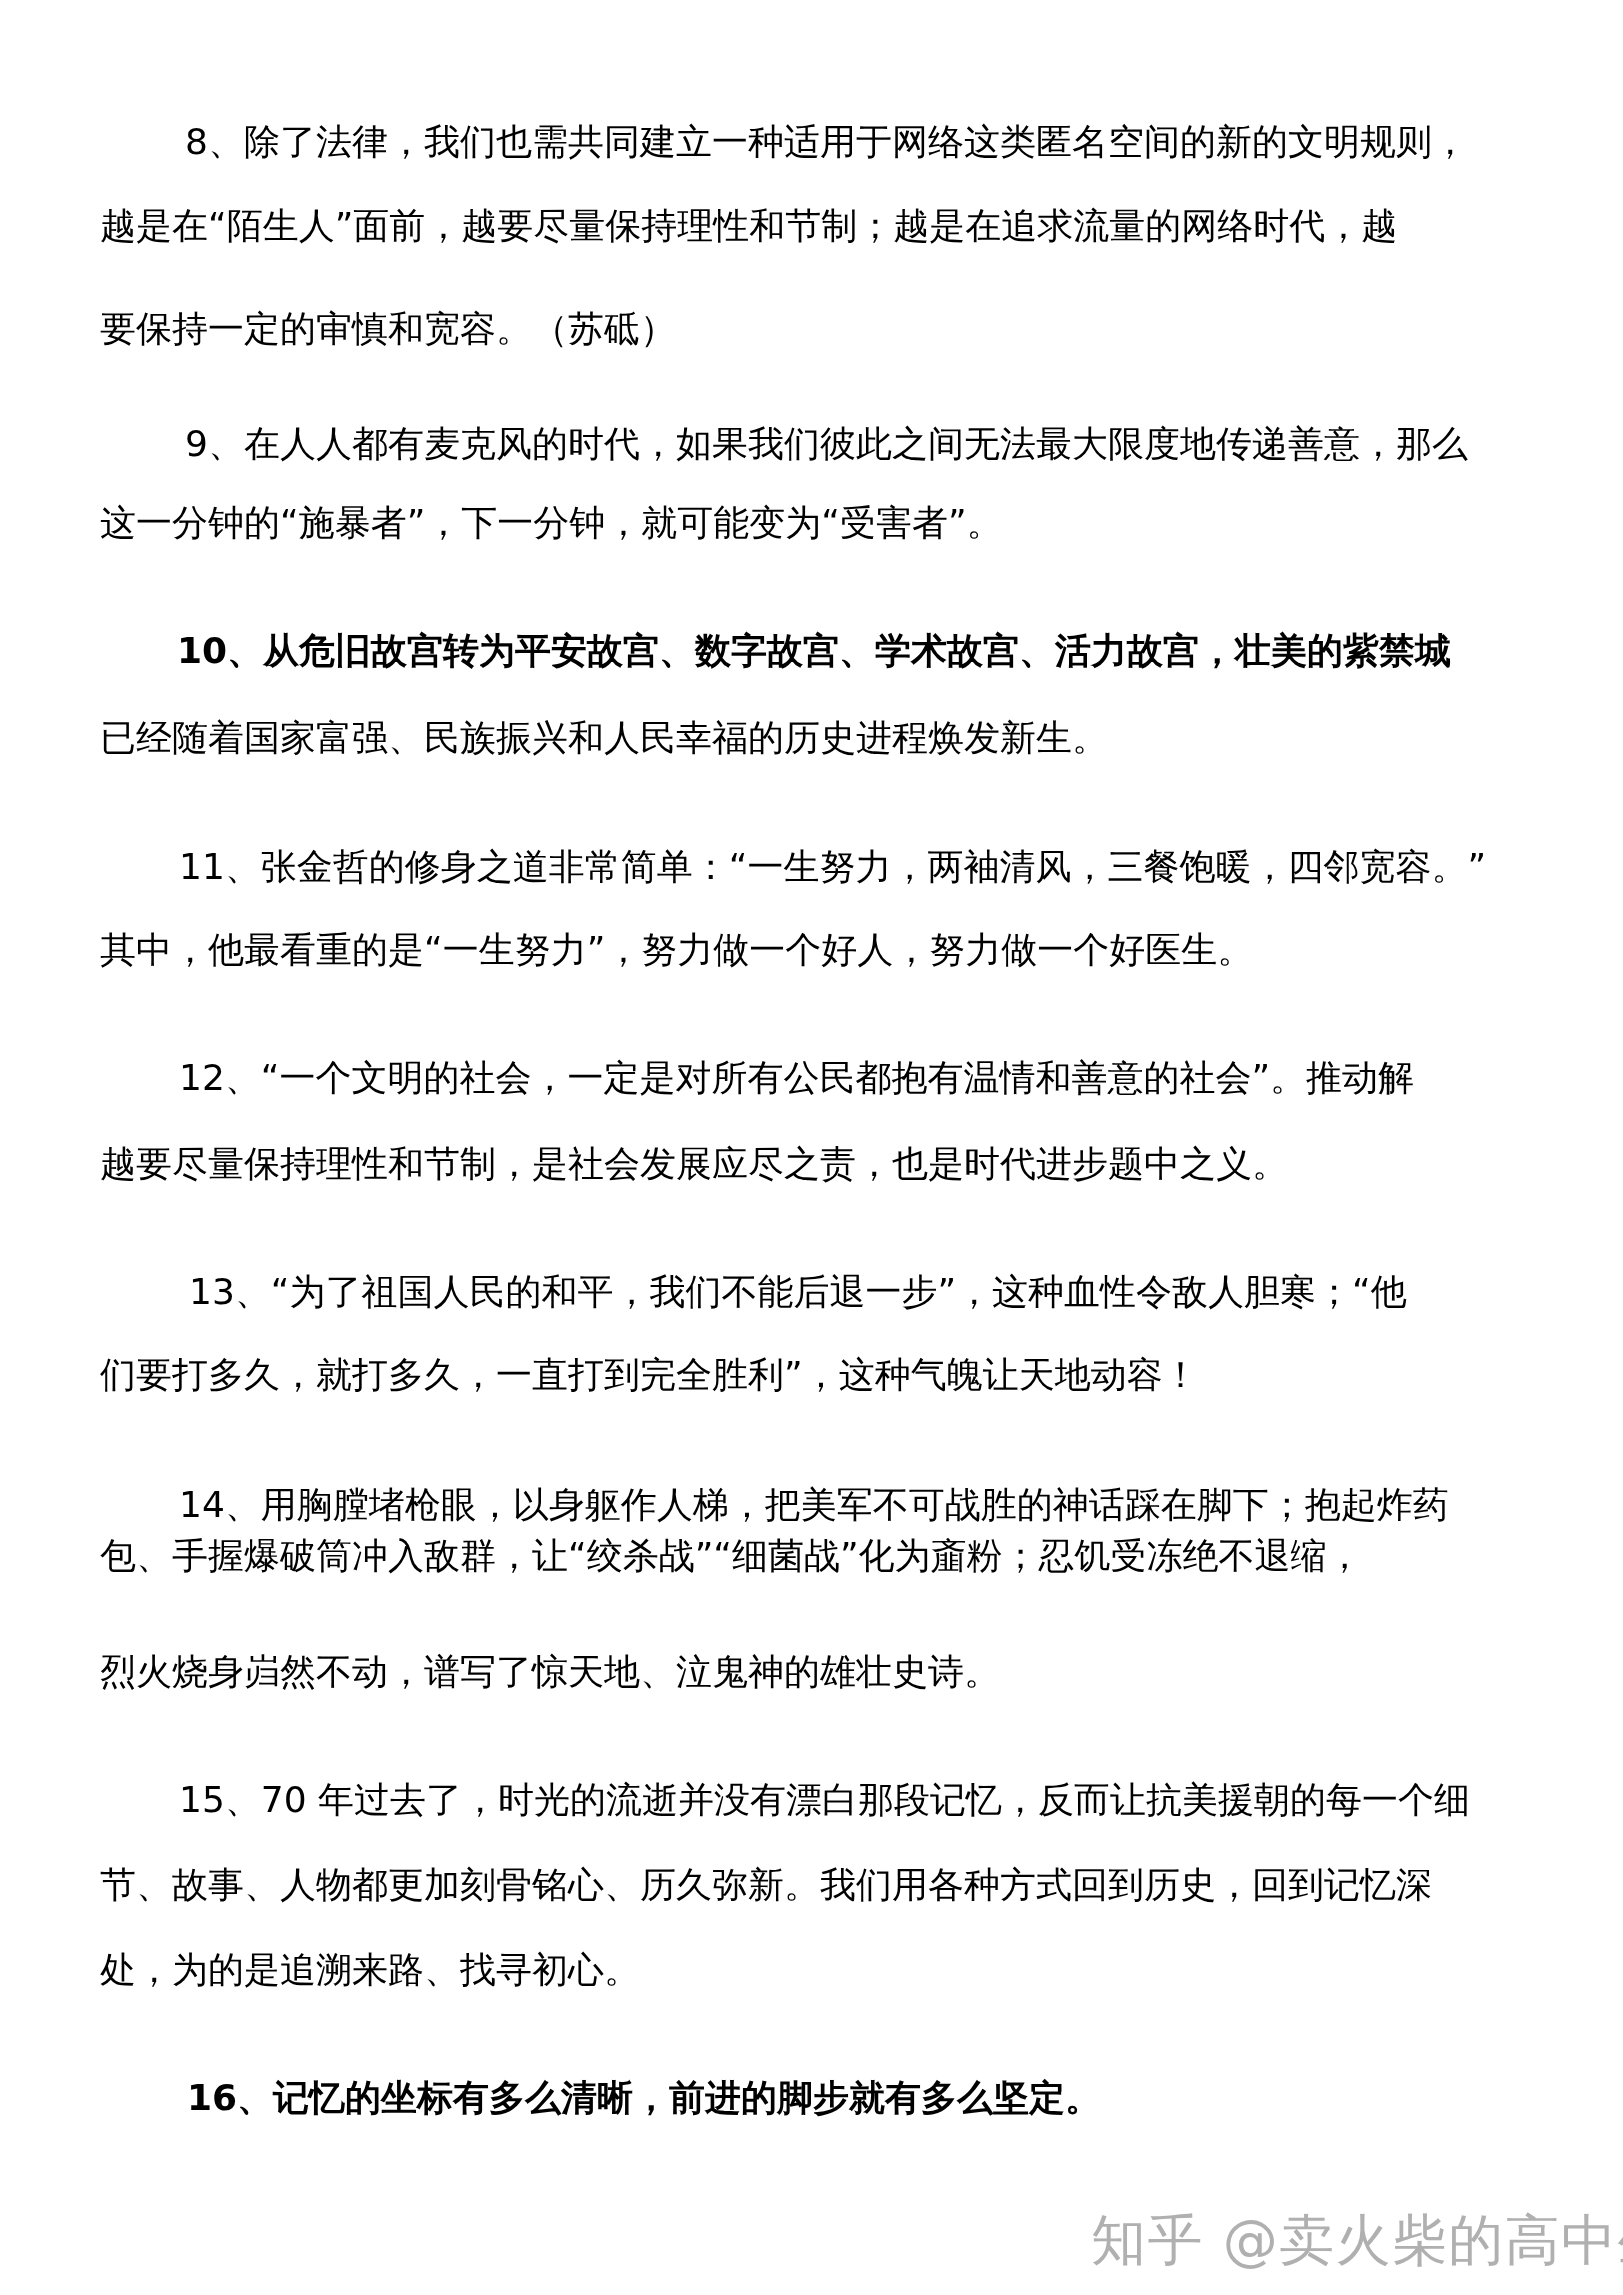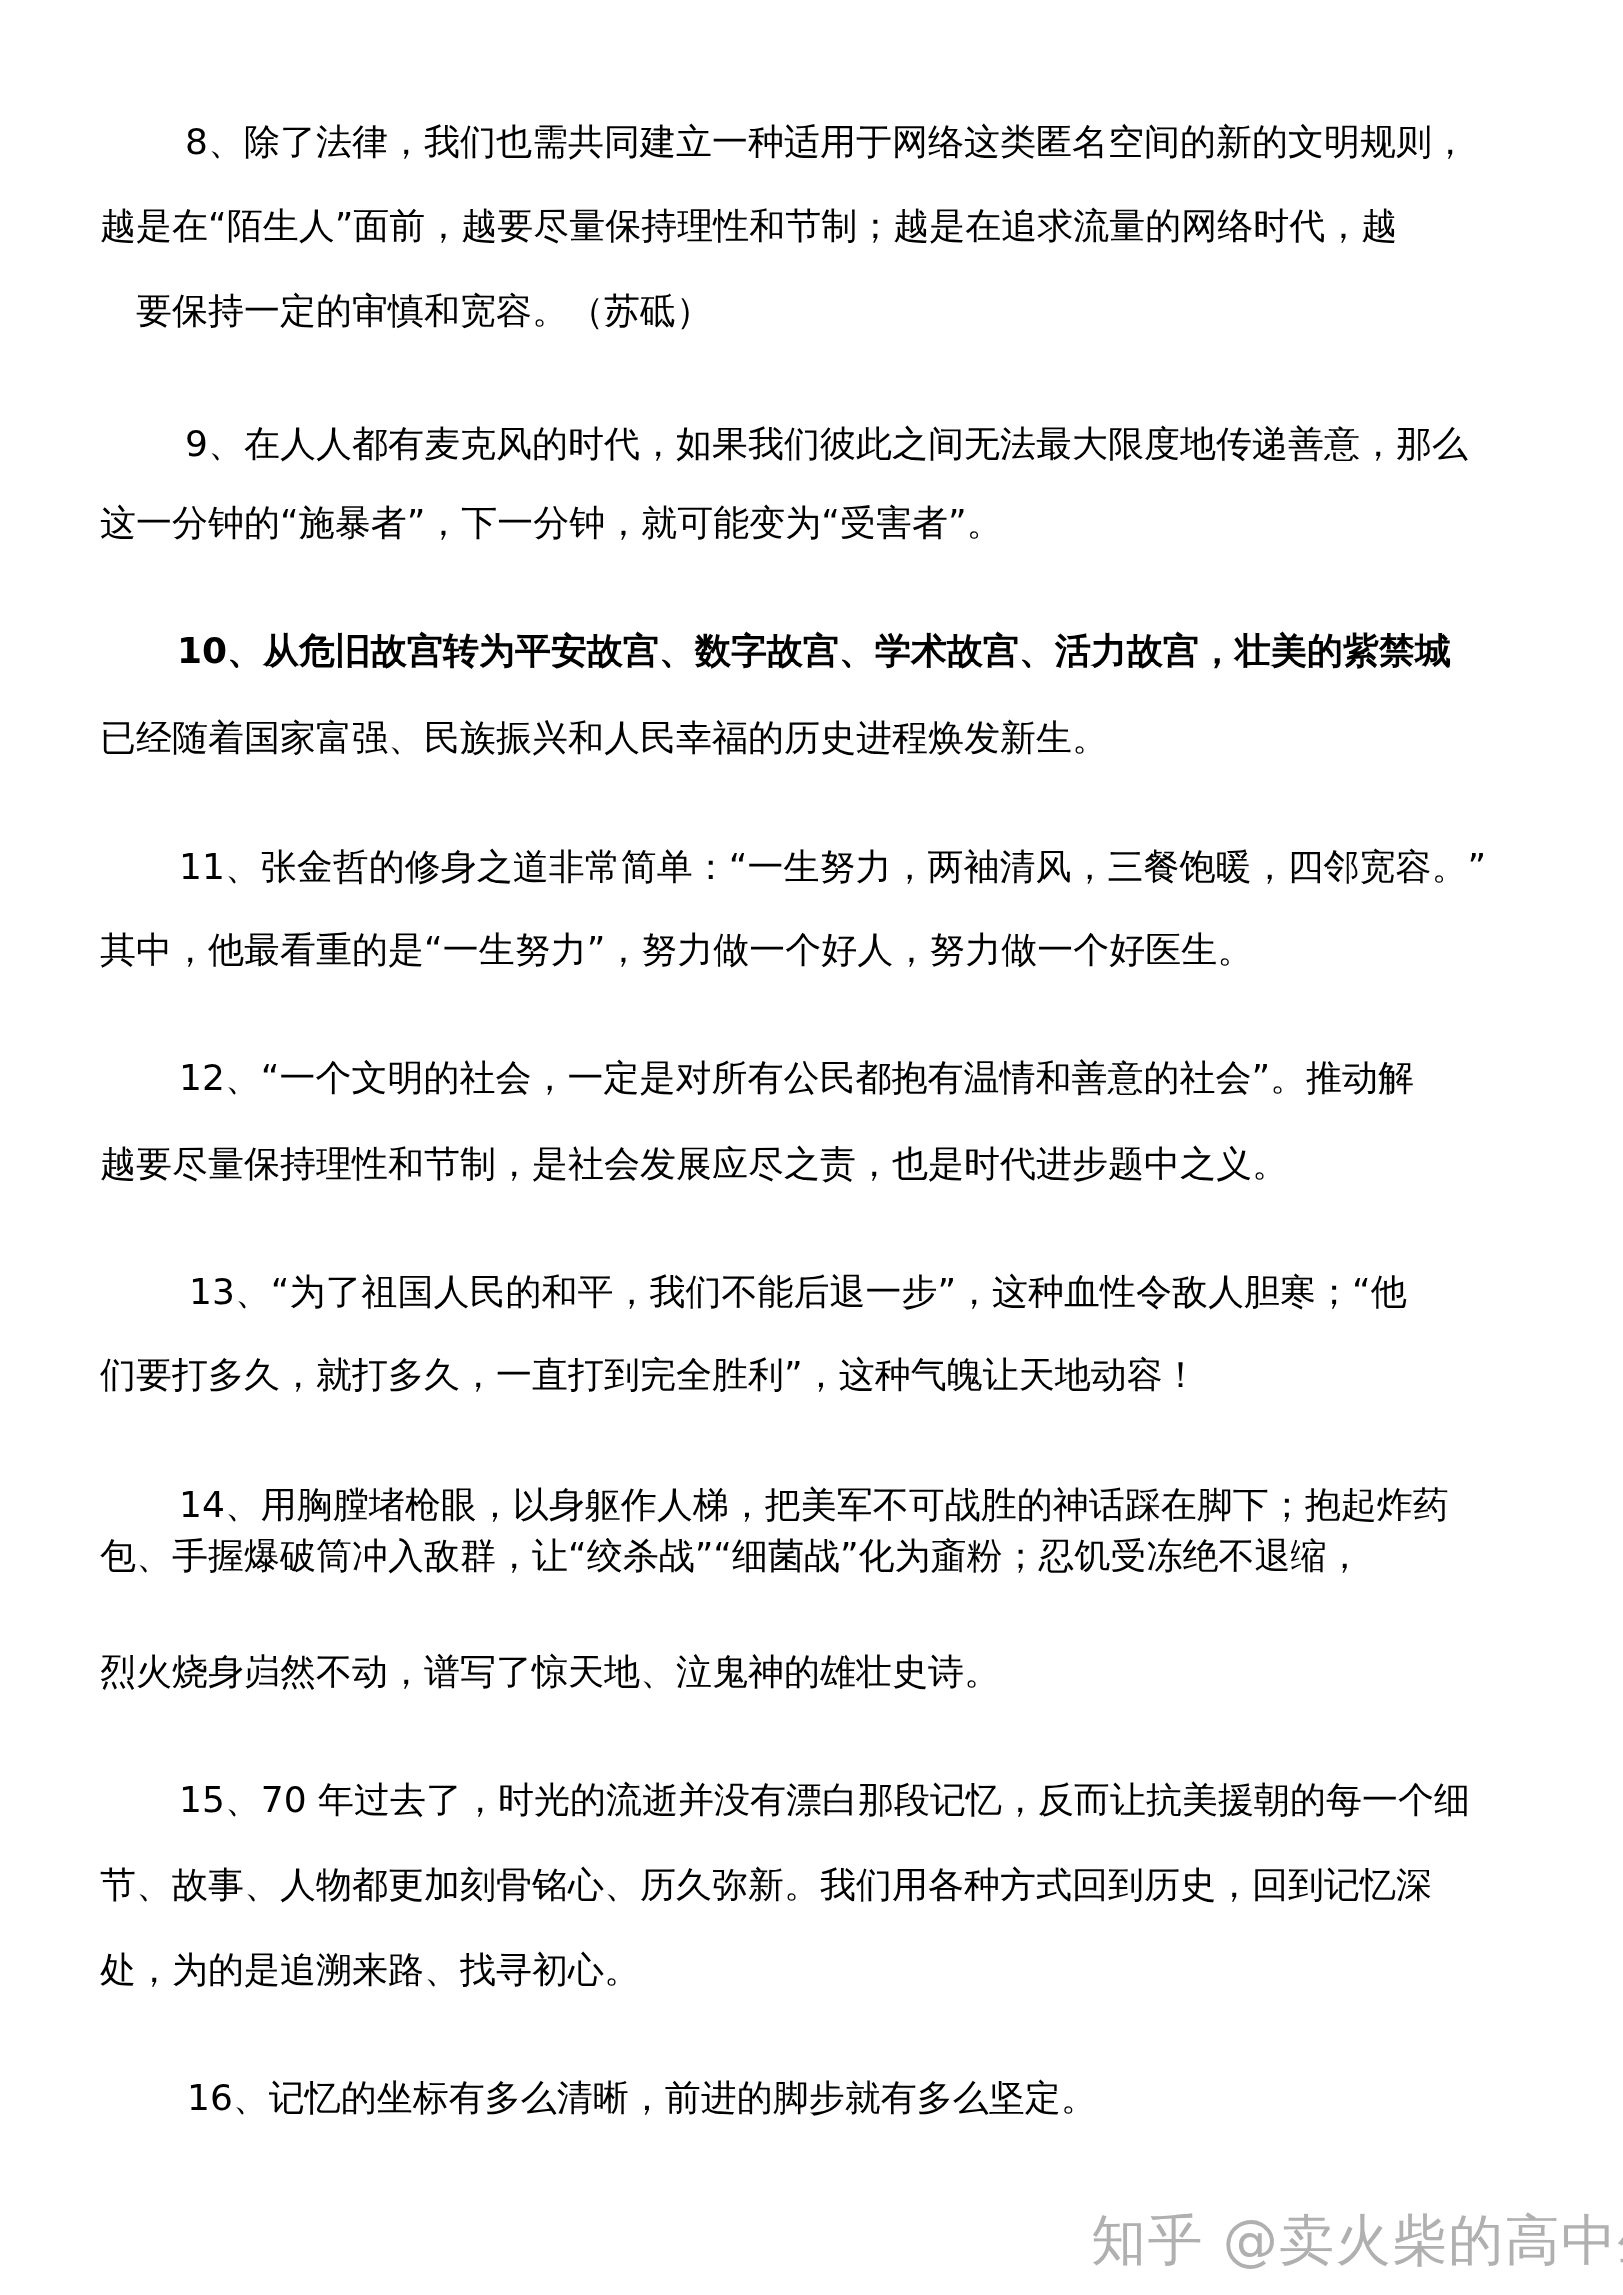--- a/index.html
+++ b/index.html
@@ -45,21 +45,21 @@
   }
 </style>
 </head>
 <body>
 
 <div class="page">
 
   <div>
     <div class="line" style="left:185px; top:121px;">8、除了法律，我们也需共同建立一种适用于网络这类匿名空间的新的文明规则，</div>
     <div class="line" style="top:205px;">越是在“陌生人”面前，越要尽量保持理性和节制；越是在追求流量的网络时代，越</div>
-    <div class="line" style="top:290px;margin-left:36px;">要保持一定的审慎和宽容。（苏砥）</div>
+    <div class="line" style="top:308px;">要保持一定的审慎和宽容。（苏砥）</div>
   </div>
 
   <div>
     <div class="line" style="left:185px; top:423px;">9、在人人都有麦克风的时代，如果我们彼此之间无法最大限度地传递善意，那么</div>
     <div class="line" style="top:502px;">这一分钟的“施暴者”，下一分钟，就可能变为“受害者”。</div>
   </div>
 
   <div>
     <div class="line" style="left:177px; top:630px;font-weight:bold;">10、从危旧故宫转为平安故宫、数字故宫、学术故宫、活力故宫，壮美的紫禁城</div>
     <div class="line" style="top:717px;">已经随着国家富强、民族振兴和人民幸福的历史进程焕发新生。</div>
@@ -86,19 +86,19 @@
     <div class="line" style="top:1651px;">烈火烧身岿然不动，谱写了惊天地、泣鬼神的雄壮史诗。</div>
   </div>
 
   <div>
     <div class="line" style="left:179px; top:1779px;">15、70 年过去了，时光的流逝并没有漂白那段记忆，反而让抗美援朝的每一个细</div>
     <div class="line" style="top:1864px;">节、故事、人物都更加刻骨铭心、历久弥新。我们用各种方式回到历史，回到记忆深</div>
     <div class="line" style="top:1949px;text-align:center;">处，为的是追溯来路、找寻初心。</div>
   </div>
 
   <div>
-    <div class="line" style="left:187px; top:2077px;">16、记忆的坐标有多么清晰，前进的脚步就有多么坚定。</div>
+    <div class="line" style="left:187px; top:2077px;font-weight:bold;">16、记忆的坐标有多么清晰，前进的脚步就有多么坚定。</div>
   </div>
 
   <div class="watermark">知乎 @卖火柴的高中生</div>
 
 </div>
 
 
 </body></html>

